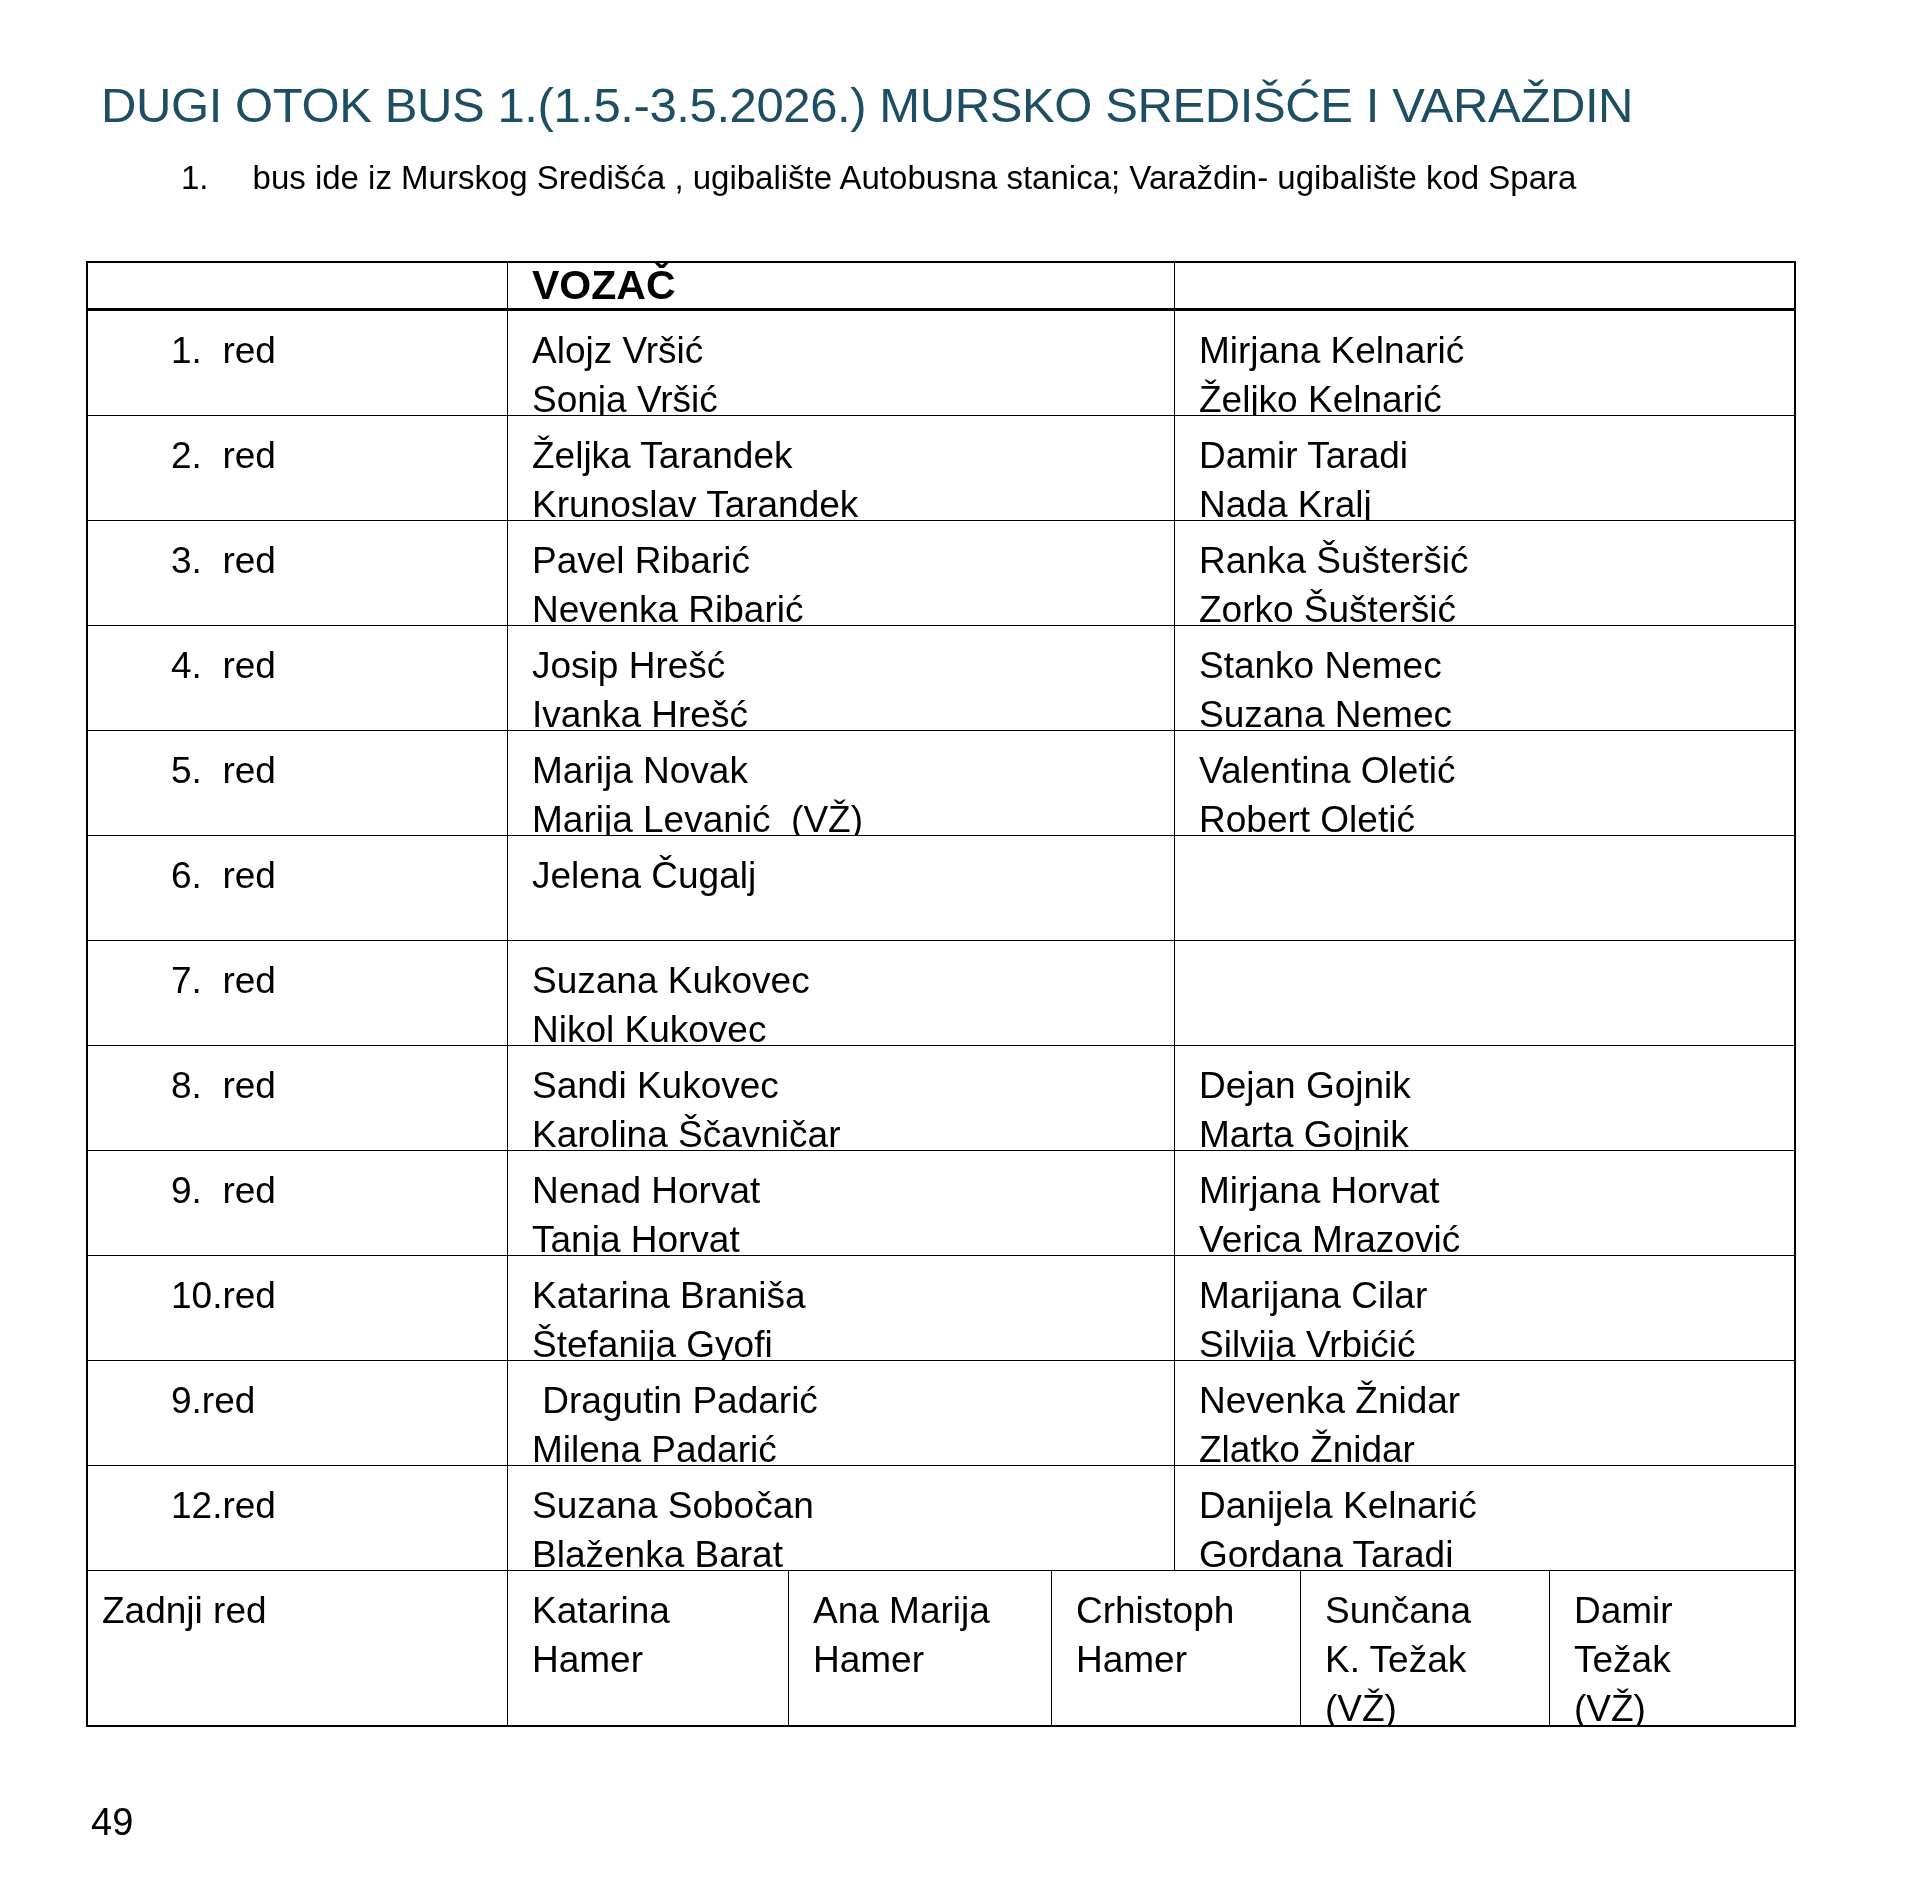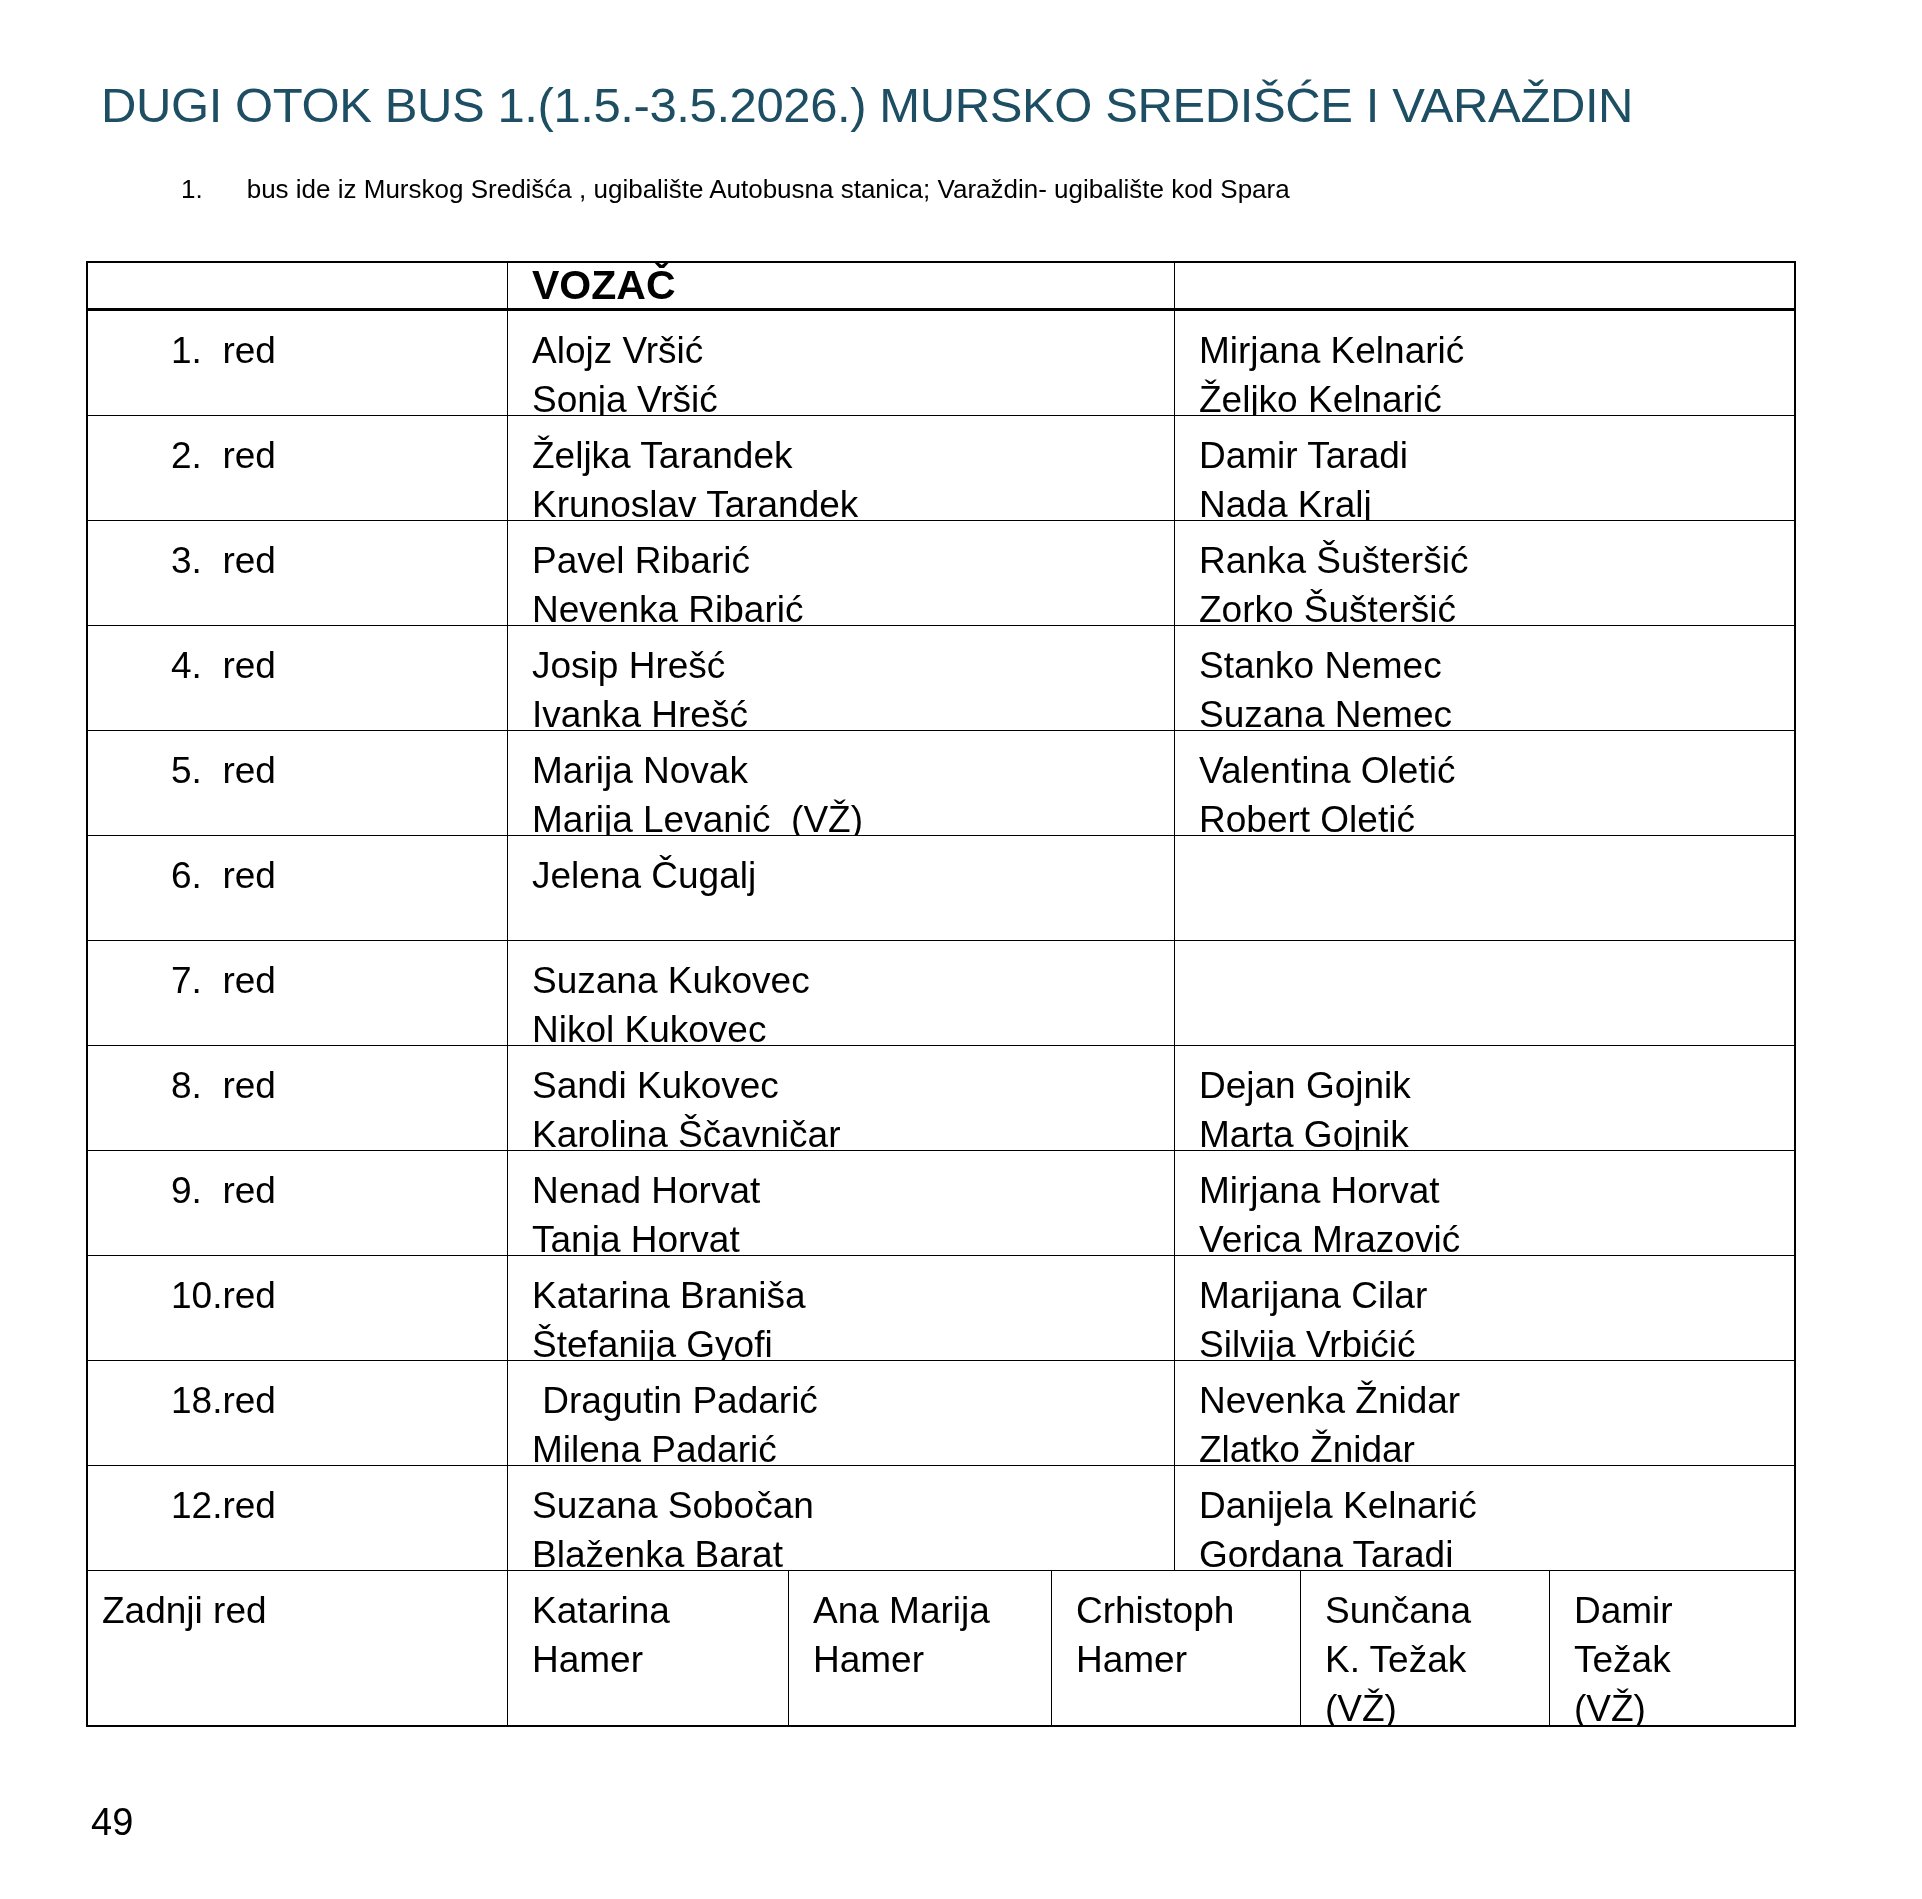--- a/index.html
+++ b/index.html
@@ -14,22 +14,22 @@
   .title {
     position: absolute; left: 101px; top: 78px;
     font-size: 49px; line-height: 55px;
     white-space: nowrap;
     letter-spacing: -0.4px;
   }
   .title .b { font-weight: normal; }
 
   
   .note {
-    position: absolute; left: 181px; top: 169px;
-    font-size: 26px; line-height: 41px;
+    position: absolute; left: 181px; top: 157px;
+    font-size: 33px; line-height: 41px;
     white-space: pre;
   }
   .note .note-txt { margin-left: 44px; }
 
   
   .grid {
     position: absolute; left: 86px; top: 261px;
     display: grid;
     grid-template-columns: 420px 281px 263px 123px 126px 249px 244px;
     grid-template-rows: 48px repeat(12, 105px) 154px;
@@ -158,21 +158,21 @@
     </div>
     <div class="c label">10.red</div>
     <div class="c names sp-l">
       <div class="line">Katarina Braniša</div>
       <div class="line">Štefanija Gyofi</div>
     </div>
     <div class="c names sp-r lastcol">
       <div class="line">Marijana Cilar</div>
       <div class="line">Silvija Vrbićić</div>
     </div>
-    <div class="c label">18.red</div>
+    <div class="c label">9.red</div>
     <div class="c names sp-l">
       <div class="line"> Dragutin Padarić</div>
       <div class="line">Milena Padarić</div>
     </div>
     <div class="c names sp-r lastcol">
       <div class="line">Nevenka Žnidar</div>
       <div class="line">Zlatko Žnidar</div>
     </div>
     <div class="c label">12.red</div>
     <div class="c names sp-l">

